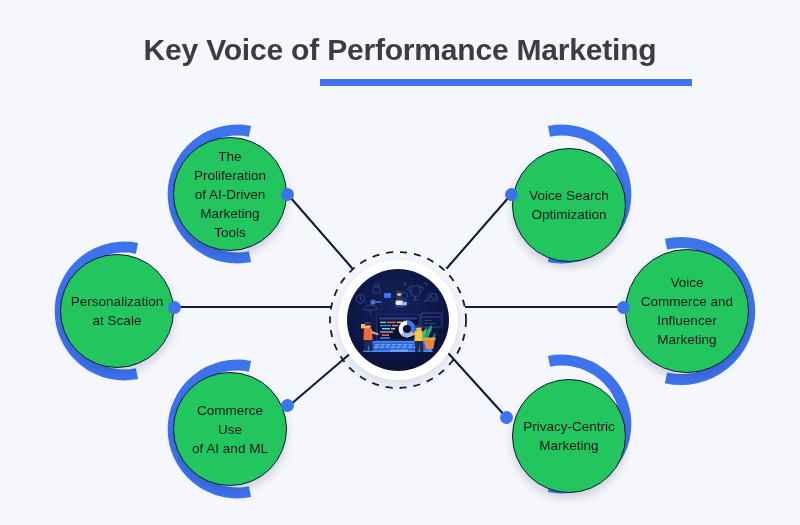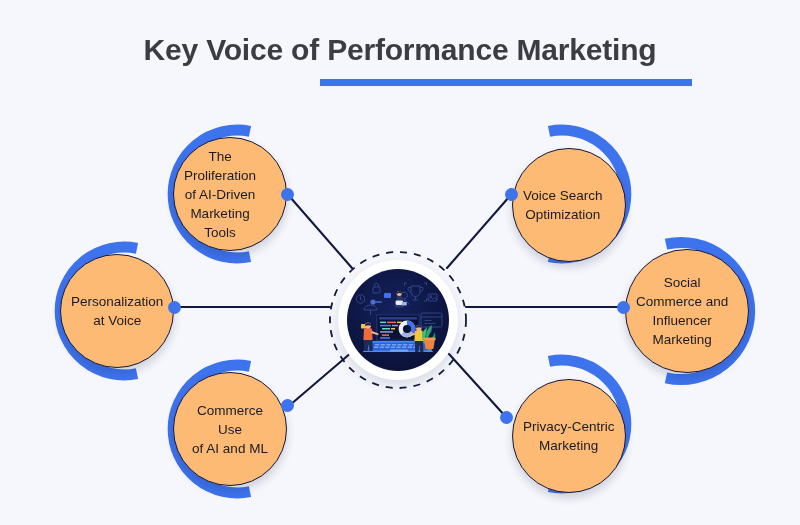--- a/index.html
+++ b/index.html
@@ -104,27 +104,27 @@
     position: absolute;
   }
   .node-arc {
     position: absolute;
     left: 0;
     top: 0;
   }
   .node-face {
     position: absolute;
     border-radius: 50%;
-    background: #fdba74;
+    background: #22c55e;
     border: 1.6px solid #12193f;
     box-sizing: border-box;
     box-shadow: 0 5px 9px rgba(24, 33, 74, 0.18);
     display: flex;
     align-items: center;
-    justify-content: flex-start;
+    justify-content: center;
     text-align: center;
   }
   .node-label {
     color: #1b1b1f;
     font-size: 13.5px;
     line-height: 19px;
     padding: 0 10px;
     white-space: pre-line;
   }
   .node-dot {
@@ -302,21 +302,21 @@
     </div>
     <div class="node-dot" style="left:121px; top:64px;"></div>
   </div>
 
   <div class="node" style="left:47px; top:241px; width:140px; height:140px;">
     <svg class="node-arc" width="140" height="140" viewBox="0 0 140 140" xmlns="http://www.w3.org/2000/svg">
       <path d="M 90 7.3 A 64 64 0 1 0 90 132.7" fill="none" stroke="#3e73ee" stroke-width="11"></path>
     </svg>
     <div class="node-face" style="left:13px; top:13px; width:114px; height:114px;">
       <span class="node-label">Personalization
-at Voice</span>
+at Scale</span>
     </div>
     <div class="node-dot" style="left:121px; top:60px;"></div>
   </div>
 
   <div class="node" style="left:160px; top:359px; width:140px; height:140px;">
     <svg class="node-arc" width="140" height="140" viewBox="0 0 140 140" xmlns="http://www.w3.org/2000/svg">
       <path d="M 90 7.3 A 64 64 0 1 0 90 132.7" fill="none" stroke="#3e73ee" stroke-width="11"></path>
     </svg>
     <div class="node-face" style="left:13px; top:13px; width:114px; height:114px;">
       <span class="node-label">Commerce Use
@@ -334,21 +334,21 @@
 Optimization</span>
     </div>
     <div class="node-dot" style="left:6px; top:64px;"></div>
   </div>
 
   <div class="node" style="left:612px; top:236px; width:150px; height:150px;">
     <svg class="node-arc" width="150" height="150" viewBox="0 0 150 150" xmlns="http://www.w3.org/2000/svg">
       <path d="M 54 8.2 A 68.5 68.5 0 1 1 54 141.8" fill="none" stroke="#3e73ee" stroke-width="11"></path>
     </svg>
     <div class="node-face" style="left:13px; top:13px; width:124px; height:124px;">
-      <span class="node-label">Social
+      <span class="node-label">Voice
 Commerce and
 Influencer
 Marketing</span>
     </div>
     <div class="node-dot" style="left:5px; top:65px;"></div>
   </div>
 
   <div class="node" style="left:499px; top:354px; width:140px; height:140px;">
     <svg class="node-arc" width="140" height="140" viewBox="0 0 140 140" xmlns="http://www.w3.org/2000/svg">
       <path d="M 50 7.3 A 64 64 0 1 1 50 132.7" fill="none" stroke="#3e73ee" stroke-width="11"></path>

